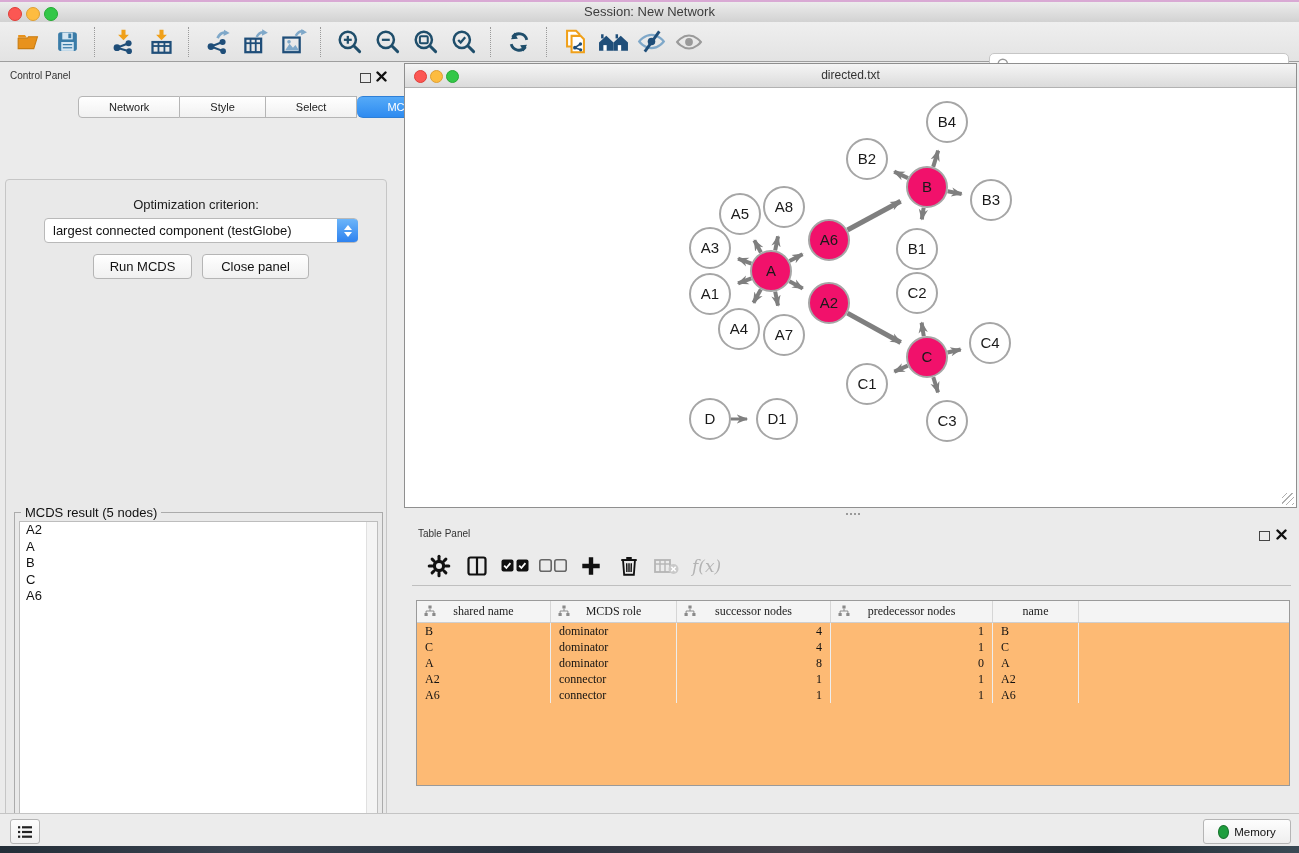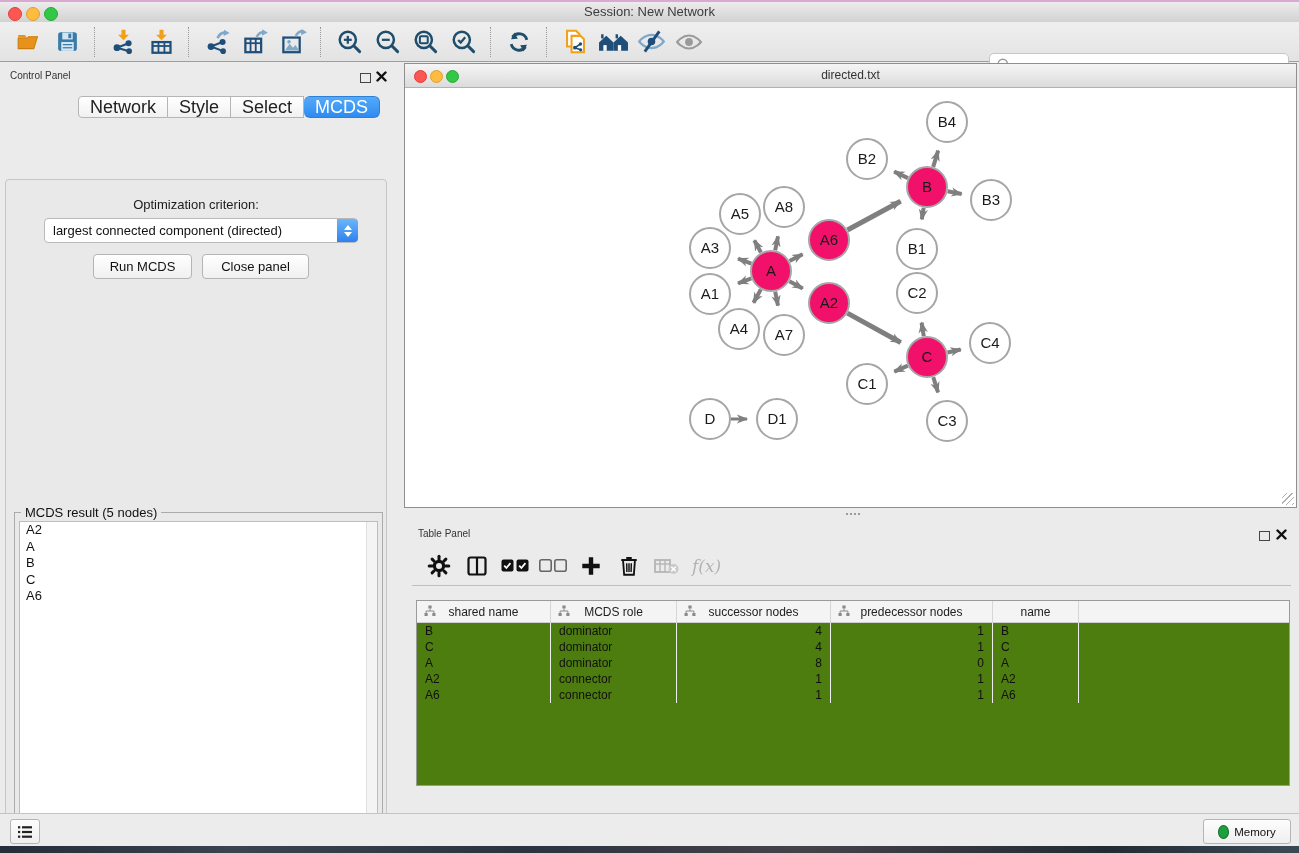--- a/index.html
+++ b/index.html
@@ -20,21 +20,21 @@
   .tbsep{width:1px;height:30px;border-left:1px dotted #9a9a9a;margin:0 8px;}
   #search-wrap{position:absolute;right:10px;top:31px;width:298px;height:22px;background:#fff;border:1px solid #C6C6C6;border-radius:5px;display:flex;align-items:center;}
   #search-input{border:none;outline:none;flex:1;font-size:12px;background:transparent;padding:0 4px;font-family:inherit;}
   
   #control-panel{left:0;top:62px;width:391px;height:751px;background:#EBEBEB;}
   .panel-head{position:absolute;left:0;top:6px;width:100%;height:20px;}
   .panel-head .ph-title{position:absolute;left:10px;top:2px;font-size:10px;color:#333;}
   .float-box{position:absolute;width:9px;height:8px;border:1.5px solid #444;top:5px;cursor:default;}
   .x-ic{position:absolute;top:3px;width:11px;height:11px;cursor:default;}
   .seg{display:flex;position:absolute;}
-  .seg .tab{height:20px;line-height:20px;padding:0 11px;font-size:18px;color:#222;background:linear-gradient(#FFFFFF,#F1F1F1);border:1px solid #B5B5B5;border-left:none;cursor:default;}
+  .seg .tab{height:20px;line-height:20px;padding:0 30px;font-size:11px;color:#222;background:linear-gradient(#FFFFFF,#F1F1F1);border:1px solid #B5B5B5;border-left:none;cursor:default;}
   .seg .tab:first-child{border-left:1px solid #B5B5B5;border-radius:4px 0 0 4px;}
   .seg .tab:last-child{border-radius:0 4px 4px 0;}
   .seg .tab.active{background:linear-gradient(#55AAF8,#2E8BF0);color:#fff;border-color:#2E7FD6;border-radius:6px;}
   #cp-body{position:absolute;left:5px;top:117px;width:380px;height:688px;border:1px solid #C6C6C6;border-radius:4px;background:#E9E9E9;}
   #opt-label{position:absolute;left:0;top:17px;width:100%;text-align:center;font-size:13px;color:#1a1a1a;}
   #criterion{position:absolute;left:38px;top:38px;width:312px;height:23px;background:#fff;border:1px solid #B9B9B9;border-radius:4px;display:flex;align-items:center;cursor:default;}
   #criterion .val{flex:1;font-size:13px;color:#111;padding-left:8px;white-space:nowrap;overflow:hidden;}
   #criterion .stepper{width:21px;height:23px;margin-right:-1px;background:linear-gradient(#6CB5F9,#2E82EF);border-radius:0 4px 4px 0;display:flex;flex-direction:column;align-items:center;justify-content:center;gap:2px;}
   .chev-up{width:0;height:0;border-left:4px solid transparent;border-right:4px solid transparent;border-bottom:5px solid #fff;}
   .chev-dn{width:0;height:0;border-left:4px solid transparent;border-right:4px solid transparent;border-top:5px solid #fff;}
@@ -50,21 +50,21 @@
   #net-title{width:100%;text-align:center;font-size:12px;color:#333;line-height:23px;}
   .tl2{position:absolute;top:6px;width:11px;height:11px;border-radius:50%;}
   #net-canvas{position:absolute;left:0;top:24px;width:891px;height:419px;background:#fff;}
   #resize-grip{position:absolute;right:2px;bottom:2px;width:12px;height:12px;background:
     repeating-linear-gradient(135deg,transparent 0 3px,#AFAFAF 3px 4px);}
   
   #table-panel{left:404px;top:518px;width:895px;height:295px;background:#EBEBEB;}
   #tp-toolbar{position:absolute;left:8px;top:28px;width:879px;height:40px;border-bottom:1px solid #BFBFBF;display:flex;align-items:center;padding-left:8px;box-sizing:border-box;}
   .tpicon{display:inline-flex;align-items:center;justify-content:center;width:30px;height:30px;margin:0 4px;cursor:default;}
   #fx-label{font-size:17px;font-family:"DejaVu Serif","Liberation Serif",serif;font-style:italic;color:#B3B3B3;margin-left:6px;}
-  #tbl{position:absolute;left:12px;top:82px;width:874px;height:186px;background:#4d7c0f;border:1px solid #9A9A9A;box-sizing:border-box;overflow:hidden;}
+  #tbl{position:absolute;left:12px;top:82px;width:874px;height:186px;background:#fdba74;border:1px solid #9A9A9A;box-sizing:border-box;overflow:hidden;font-family:Liberation Serif, serif;}
   #tbl-head{display:flex;height:21px;background:#F4F4F4;border-bottom:1px solid #CFCFCF;}
   .hcell{position:relative;display:flex;align-items:center;justify-content:center;font-size:12px;color:#222;border-right:1px solid #D6D6D6;box-sizing:border-box;cursor:default;}
   .hcell .tree-ic{position:absolute;left:7px;top:4px;}
   .trow{display:flex;height:16px;line-height:16px;font-size:12px;color:#111;cursor:default;}
   .tcell{box-sizing:border-box;padding:0 8px;border-right:1px solid #EDEDED;white-space:nowrap;overflow:hidden;}
   .tcell.num{text-align:right;}
   #tp-tabs-wrap{position:absolute;left:0;top:272px;width:895px;display:flex;justify-content:center;}
   
   #statusbar{left:0;top:813px;width:1299px;height:33px;background:#ECECEC;border-top:1px solid #C4C4C4;}
   #list-btn{position:absolute;left:10px;top:5px;width:28px;height:23px;background:linear-gradient(#FDFDFD,#EFEFEF);border:1px solid #B5B5B5;border-radius:3px;display:flex;align-items:center;justify-content:center;cursor:default;}
@@ -249,21 +249,21 @@
     </div>
     <div class="seg" id="cp-tabs" style="left:78px;top:34px">
         <div class="tab">Network</div>
         <div class="tab">Style</div>
         <div class="tab">Select</div>
         <div class="tab active">MCDS</div>
       </div>
     <div id="cp-body">
       <div id="opt-label">Optimization criterion:</div>
       <div id="criterion">
-        <span class="val">largest connected component (directed)</span>
+        <span class="val">largest connected component (testGlobe)</span>
         <span class="stepper">
             <span class="chev-up"></span>
             <span class="chev-dn"></span>
           </span>
       </div>
       <div class="pbtn" style="left:87px;top:74px;width:97px">Run MCDS</div>
       <div class="pbtn" style="left:196px;top:74px;width:105px">Close panel</div>
       <div id="result-group">
         <span id="result-title">MCDS result (5 nodes)</span>
         <div id="result-list">

